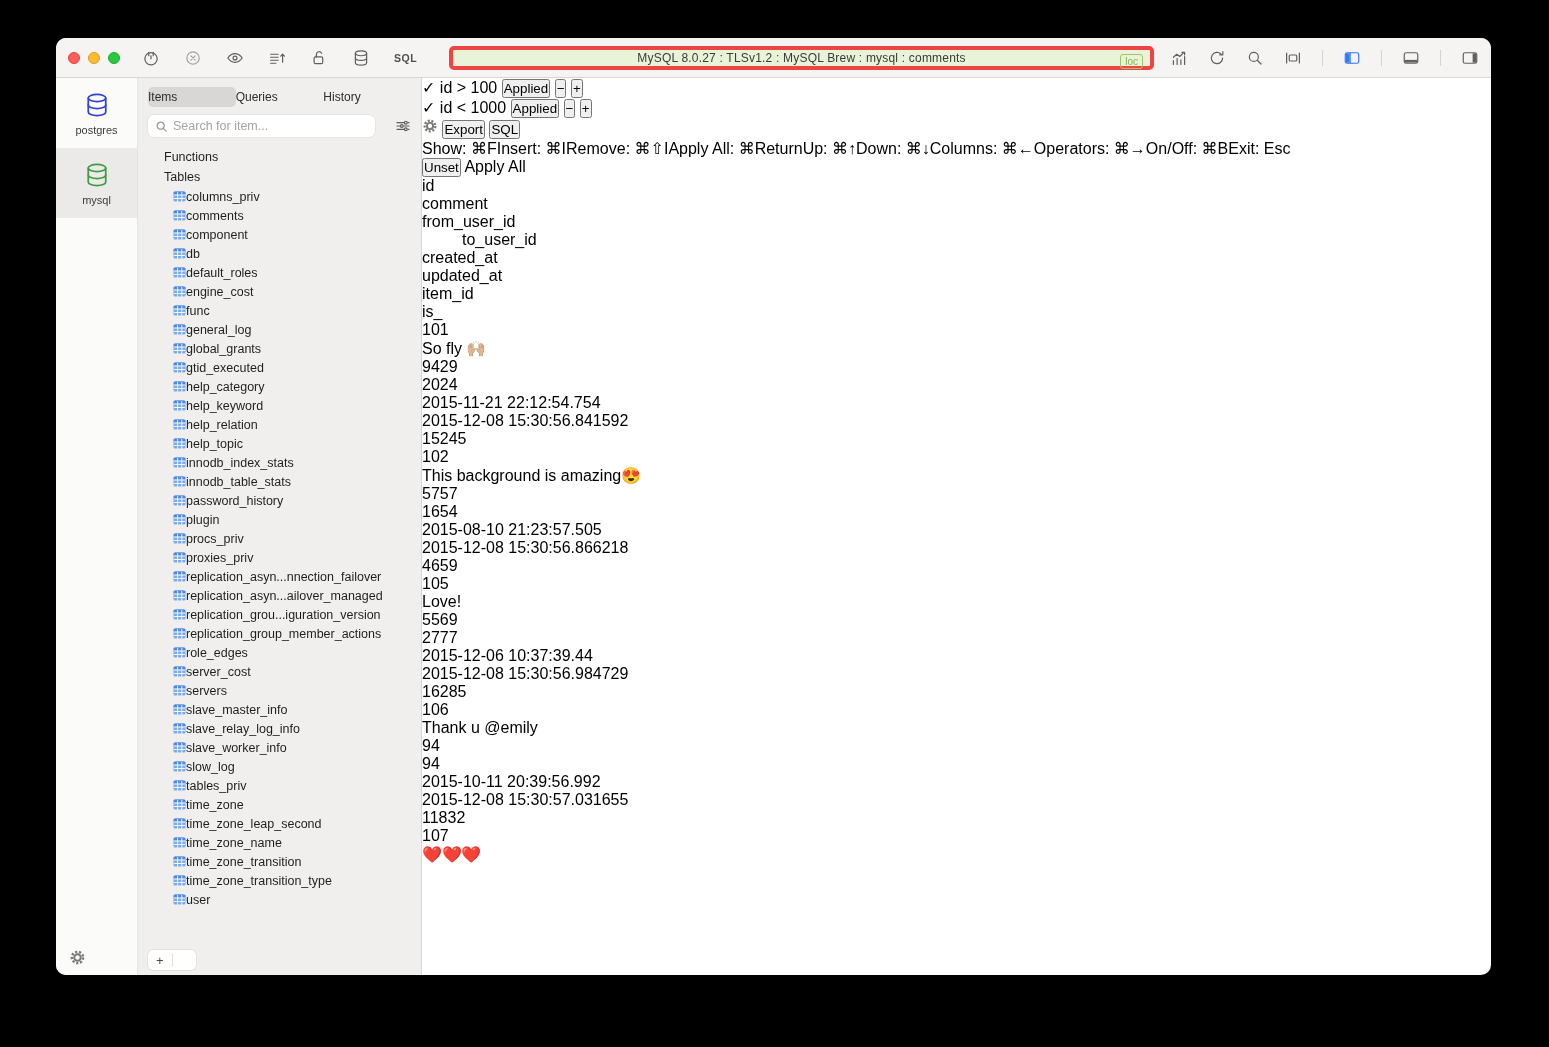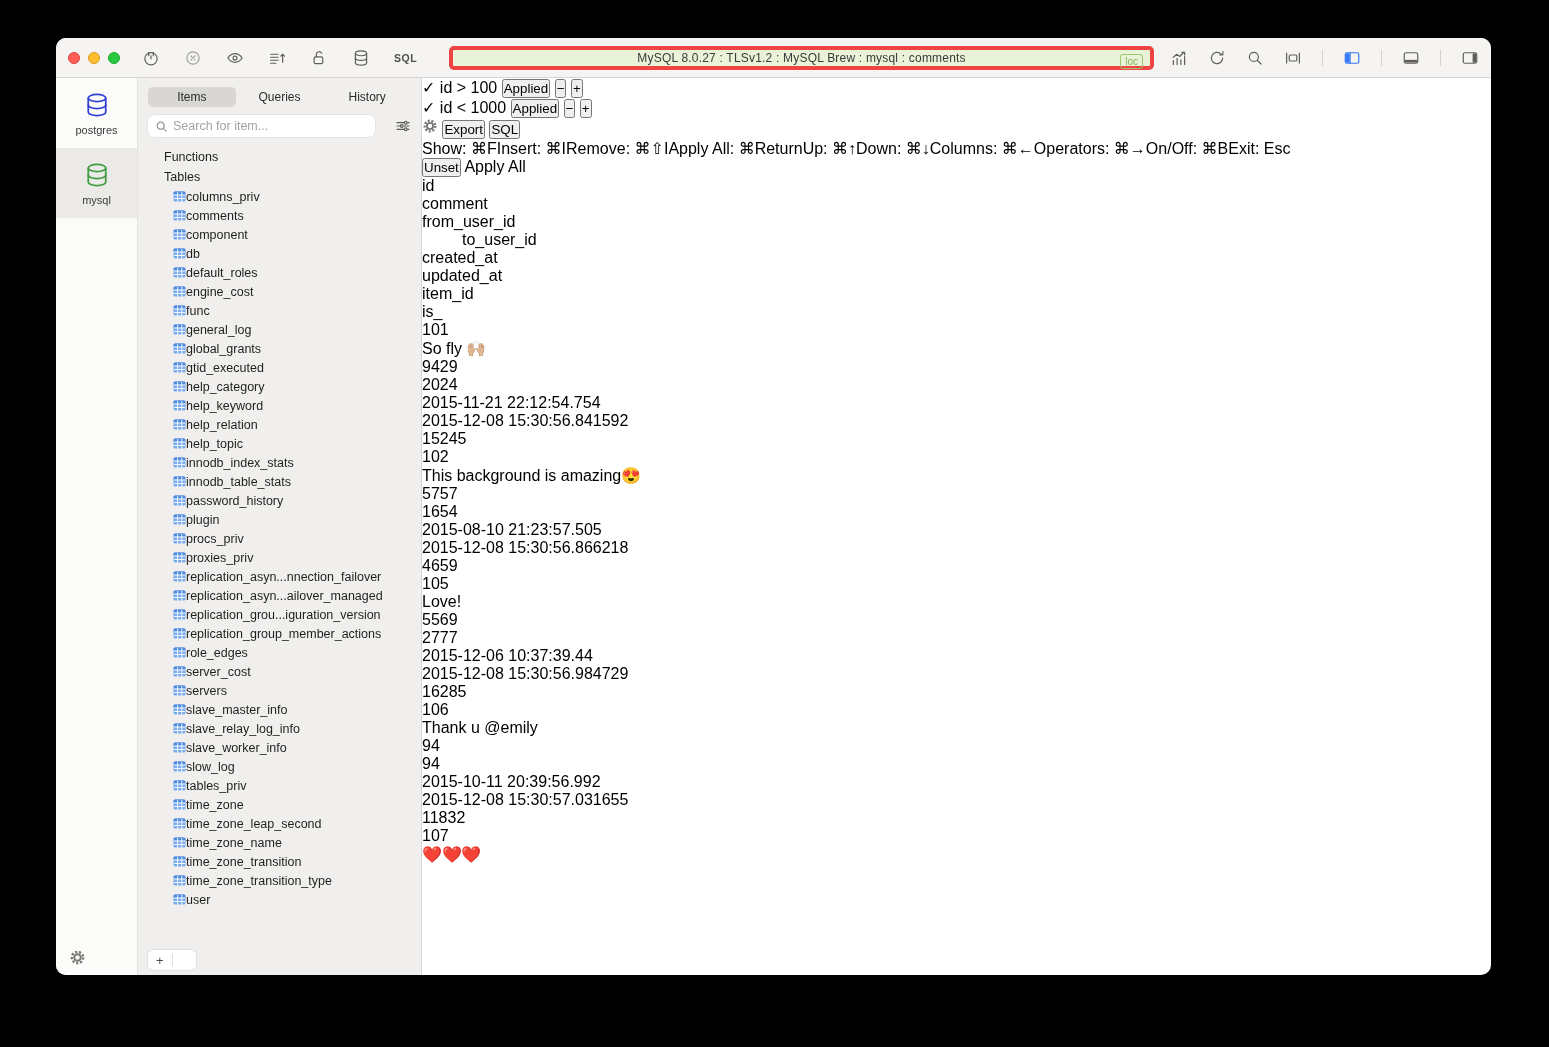--- a/index.html
+++ b/index.html
@@ -25,21 +25,21 @@
   .appbody{flex:1;display:flex;min-height:0}
   .rail{width:81px;flex:none;background:#fbfbfa;display:flex;flex-direction:column;align-items:stretch}
   .conn{display:flex;flex-direction:column;align-items:center;padding:13px 0 12px}
   .conn.selected{background:#ebeae8}
   .conn-label{font-size:11px;color:#3c3c3a;margin-top:5px}
   .rail-gear{margin:auto 0 9px 13px}
   .gear{width:17px;height:17px}
   
   .sidebar{width:285px;flex:none;background:#f0efee;border-left:1px solid #e4e3e1;border-right:1px solid #d7d6d4;display:flex;flex-direction:column;min-height:0}
   .side-tabs{display:flex;align-items:center;padding:9px 10px 5px;height:34px;flex:none}
-  .side-tab{flex:1;text-align:center;font-size:12px;color:#2c2c2a;height:20px;line-height:20px;border-radius:5px}
+  .side-tab{flex:1;font-size:12px;color:#2c2c2a;height:20px;line-height:20px;border-radius:5px}
   .side-tab.active{background:#d8d7d5}
   .search-row{display:flex;align-items:center;gap:20px;padding:3px 10px 8px;flex:none}
   .searchbox{flex:1;height:22px;background:#fff;border-radius:6px;box-shadow:0 0 0 .5px #dbdad8;display:flex;align-items:center;gap:5px;padding:0 7px}
   .search-ph{font-size:12.5px;color:#a4a3a1}
   .tree{flex:1;min-height:0;overflow:hidden;padding:2px 0 0 12px}
   .tgroup{display:flex;align-items:center;gap:7px;height:20px;font-size:12.5px;color:#1f1f1d}
   .titem{display:flex;align-items:center;gap:0;height:19px;padding-left:23px;font-size:12.5px;color:#1f1f1d;white-space:nowrap;overflow:hidden}
   .side-footer{height:30px;flex:none;display:flex;align-items:center;padding:0 10px}
   .addgroup{display:flex;align-items:center;height:20px;background:#fff;border-radius:5px;box-shadow:0 0 0 .5px #d4d3d1}
   .addgroup .cell{padding:0 8px;display:flex;align-items:center;font-size:13px;color:#4c4b49}

